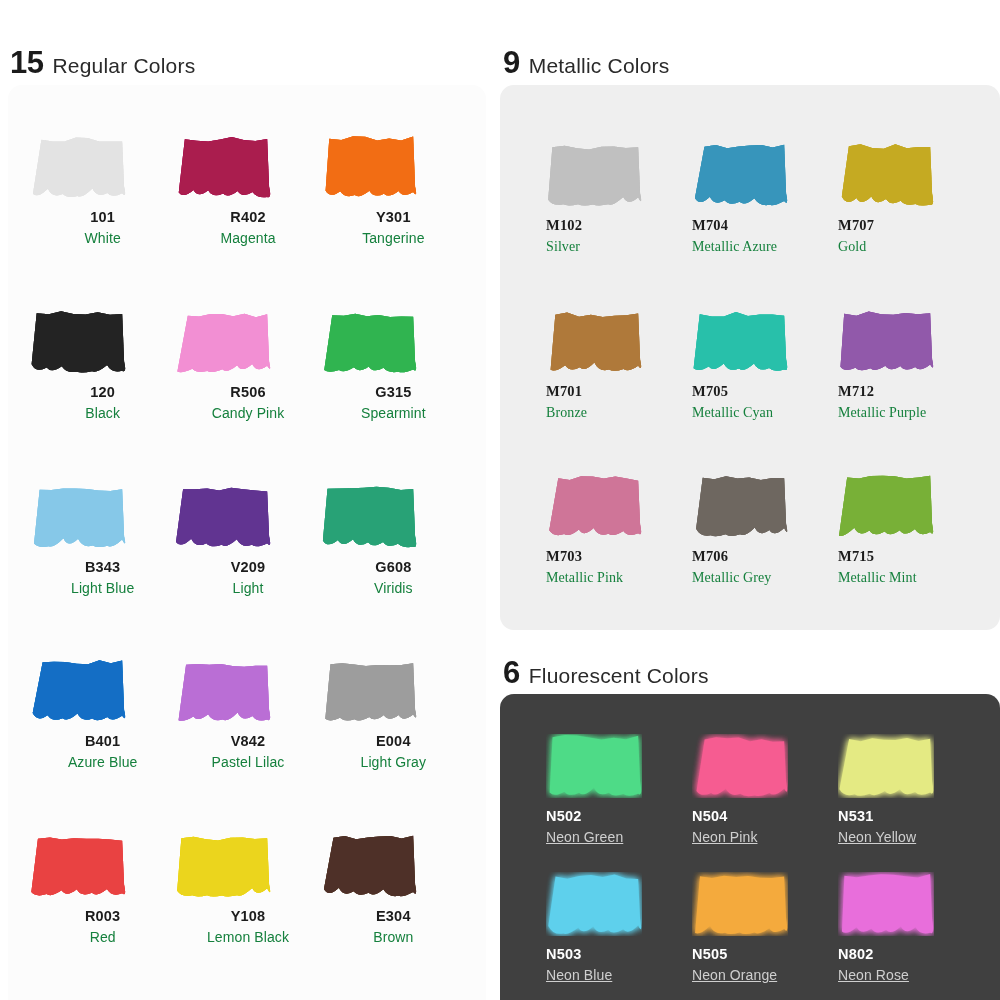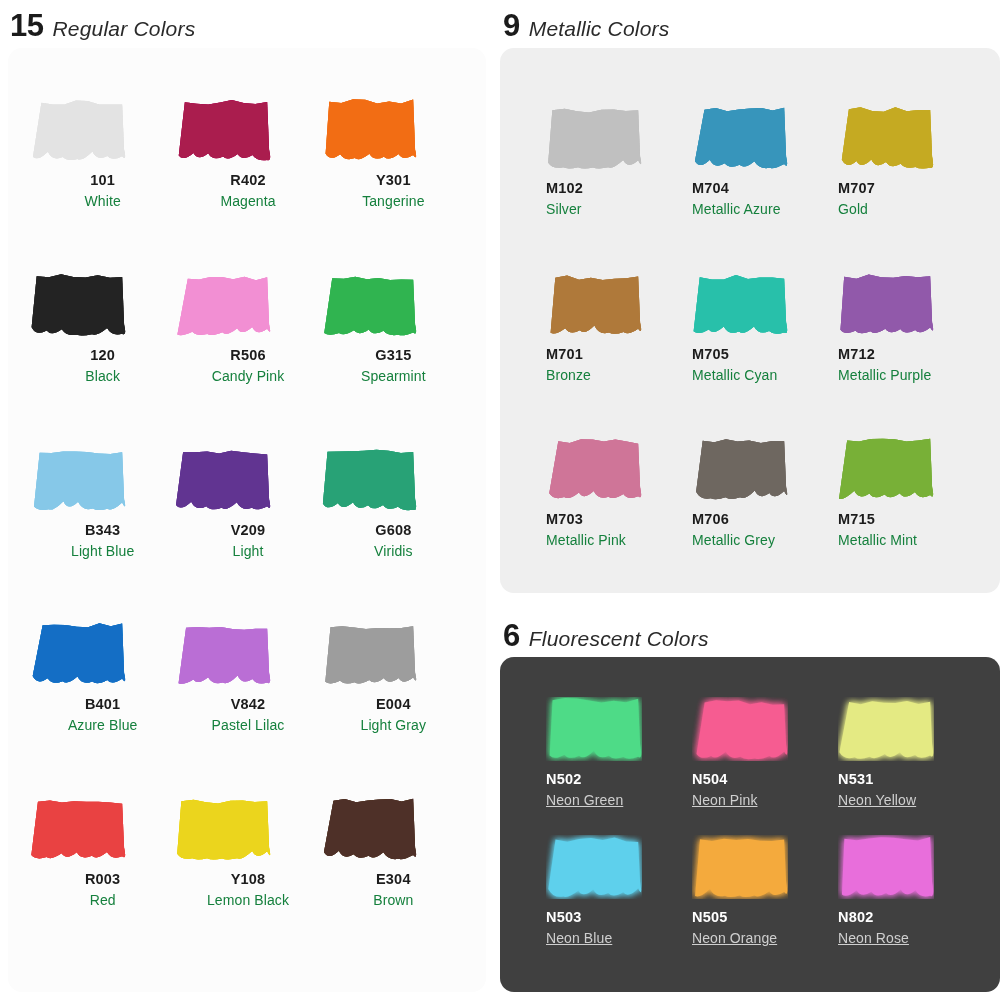--- a/index.html
+++ b/index.html
@@ -2,30 +2,30 @@
 <html><head>
 <meta charset="utf-8">
 <style>
   * { box-sizing: border-box; margin: 0; padding: 0; }
   html, body {
     width: 1000px; height: 1000px;
     background: #ffffff;
     font-family: "Liberation Sans", sans-serif;
     overflow: hidden;
   }
-  .page { position: relative; width: 1000px; height: 756px; }
+  .page { position: relative; width: 1000px; height: 756px; margin-top: 37px; }
 
   
   .sec-head { display: flex; align-items: baseline; gap: 9px; }
   .sec-count {
     font-size: 31px; font-weight: 700; color: #1b1b1b;
     letter-spacing: -0.5px; line-height: 1;
   }
   .sec-title {
-    font-size: 21px; font-style: italic; font-weight: 400;
+    font-size: 21px; font-weight: 400;
     color: #2a2a2a; letter-spacing: 0.2px; line-height: 1;
   }
 
   
   .panel { border-radius: 14px; }
   .panel-regular {
     position: absolute; left: 8px; top: 48px;
     width: 478px; height: 944px;
     background: #fcfcfc;
   }
@@ -45,21 +45,21 @@
   .head-fluor { position: absolute; left: 503px; top: 620px; }
 
   
   .grid {
     display: grid;
     grid-template-columns: repeat(3, 1fr);
     width: 100%;
     height: 100%;
   }
   .grid-regular { padding: 44px 20px 26px 22px; row-gap: 0; text-align: center; }
-  .grid-metallic { padding: 52px 16px 12px 46px; row-gap: 16px; }
+  .grid-metallic { padding: 52px 16px 12px 46px; row-gap: 16px; font-family: Liberation Serif, serif; }
   .grid-fluor { padding: 34px 16px 26px 46px; row-gap: 0; }
 
   .cell { position: relative; }
 
   
   .swatch-wrap { position: relative; height: 72px; }
   .swatch {
     position: absolute; left: 0; bottom: 2px;
     width: 96px; height: 64px;
   }

